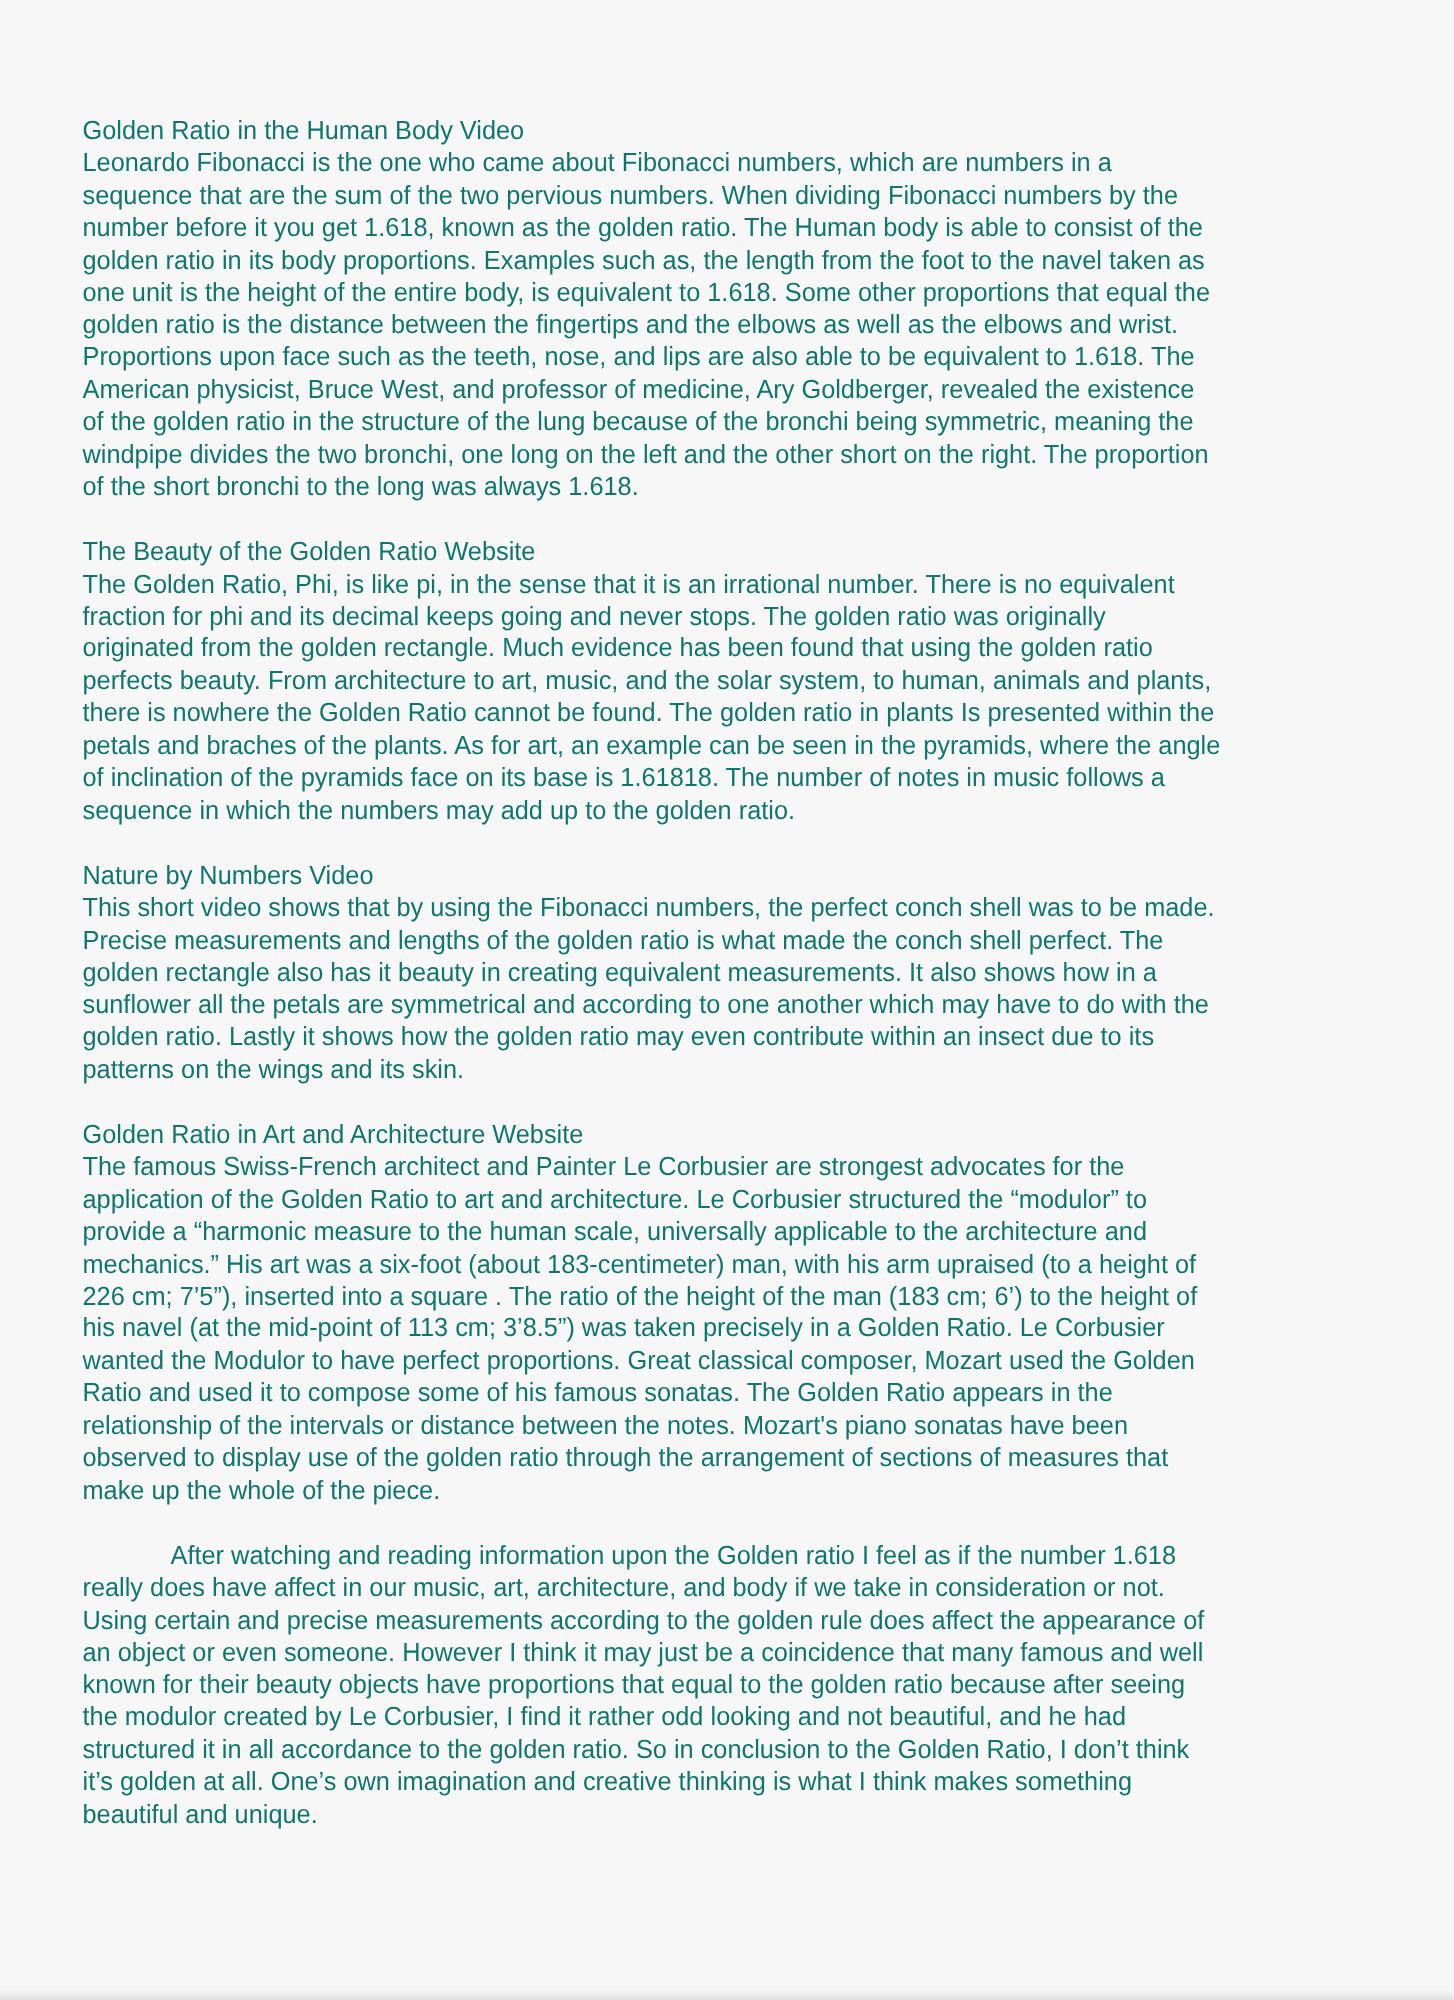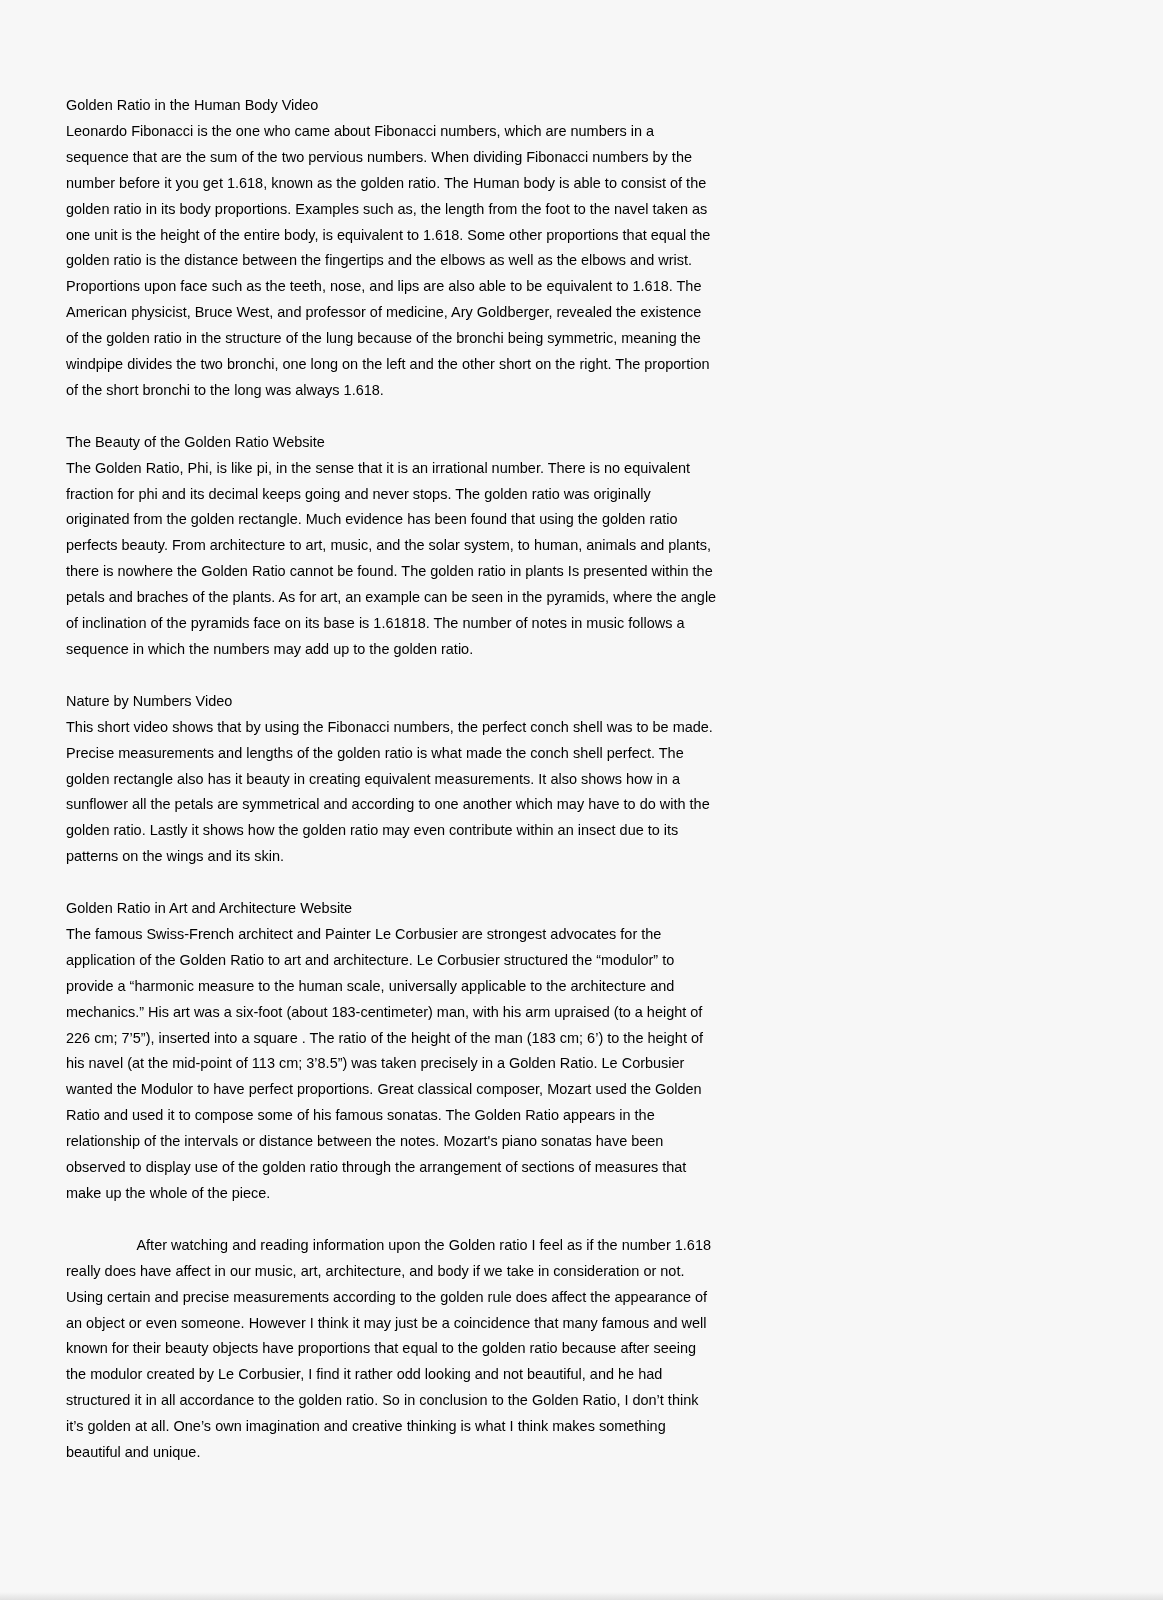--- a/index.html
+++ b/index.html
@@ -9,23 +9,23 @@
       background: #f7f7f7;
       position: relative;
       overflow: hidden;
     }
     .page {
       position: absolute;
       left: 66px;
       top: 92px;
       width: 1090px;
       font-family: "Liberation Sans", sans-serif;
-      font-size: 15px;
+      font-size: 21px;
       line-height: 25.9px;
-      color: #000000;
+      color: #0f766e;
     }
     .line {
       display: block;
       white-space: nowrap;
       transform-origin: left center;
       transform: scaleX(0.965);
     }
     .section { margin: 0 0 25.9px 0; }
     .indent { padding-left: 73px; }
     .scan-edge {

